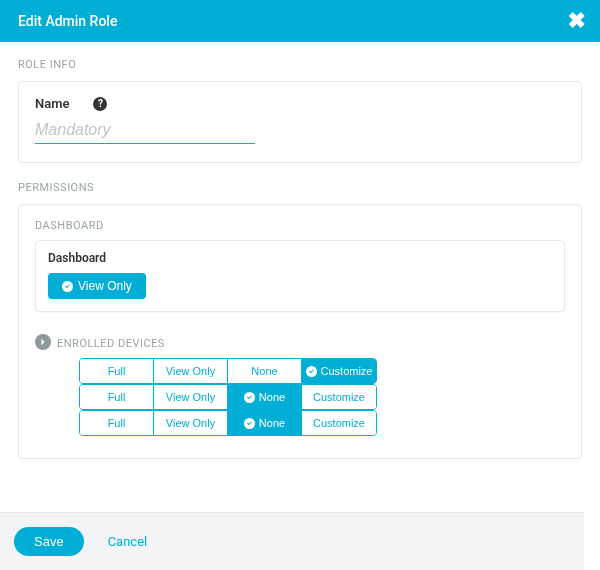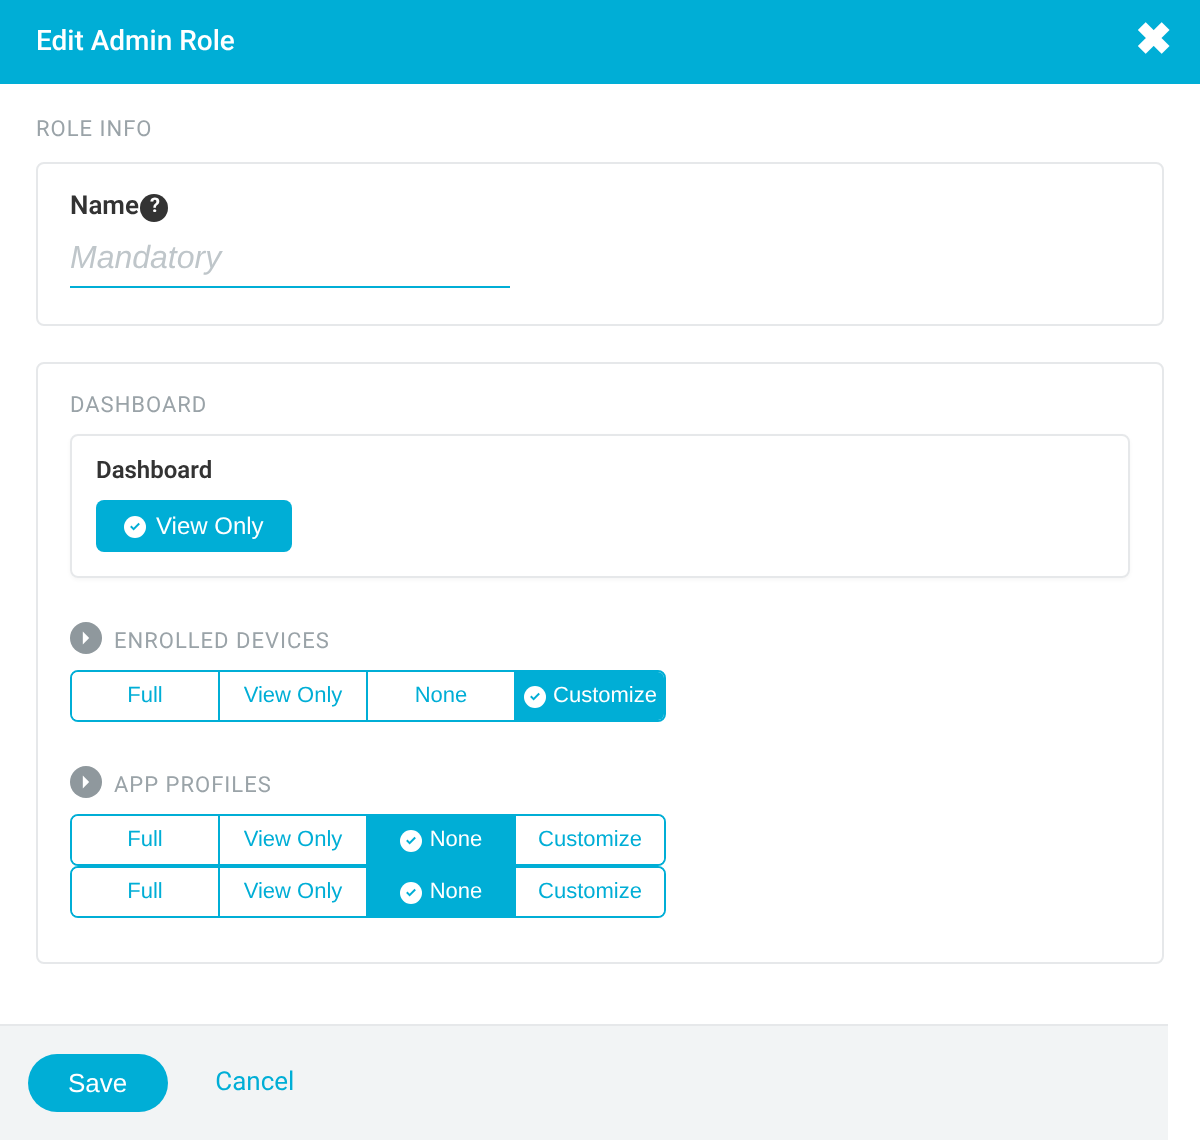--- a/index.html
+++ b/index.html
@@ -53,21 +53,21 @@
       margin-bottom: 18px;
       background: #fff;
     }
     .field-label {
       font-size: 13px;
       color: #333;
       font-weight: 600;
       margin-bottom: 6px;
       display: flex;
       align-items: center;
-      gap: 1px;
+      gap: 24px;
     }
     .help-badge {
       display: inline-flex;
       width: 14px;
       height: 14px;
       border-radius: 50%;
       background: #333;
       color: #fff;
       font-size: 10px;
       font-weight: bold;
@@ -127,20 +127,21 @@
       font-size: 12px;
       font-weight: 600;
       color: #333;
       margin-bottom: 8px;
     }
     .seg-group {
       display: inline-flex;
       border: 1px solid #00aed6;
       border-radius: 4px;
       overflow: hidden;
+      margin-left: 44px;
     }
     .seg-btn {
       background: #fff;
       color: #00aed6;
       font-size: 11px;
       padding: 6px 0;
       width: 74px;
       text-align: center;
       border: none;
       border-right: 1px solid #00aed6;
@@ -216,20 +217,21 @@
 
   <div class="section-label">ROLE INFO</div>
   <div class="card">
     <div class="field-label">
       <span>Name</span>
       <span class="help-badge">?</span>
     </div>
     <input class="text-input" type="text" placeholder="Mandatory" style="">
   </div>
 
+  <div class="section-label">PERMISSIONS</div>
 
   <div class="perm-card">
 
     
     <div class="subgroup-label">DASHBOARD</div>
     <div class="dash-box">
       <div class="dash-title">Dashboard</div>
       <button class="pill-btn">
         <span class="check-circ">
           <svg viewBox="0 0 10 10">
@@ -254,59 +256,51 @@
       <button class="seg-btn">View Only</button>
       <button class="seg-btn">None</button>
       <button class="seg-btn active">
         <span class="check-circ">
           <svg viewBox="0 0 10 10">
               <path fill="currentColor" d="M4 7.5L1.5 5l1-1L4 5.5 7.5 2l1 1z"></path>
             </svg>
         </span>
         <span>Customize</span>
       </button>
-    </div>
-
-    
-    <div class="subgroup-row">
-      <span class="chev-circle">
-        <svg viewBox="0 0 10 10">
-            <path d="M3 1l4 4-4 4z"></path>
-          </svg>
-      </span>
-      <span class="subgroup-label" style="margin-bottom:0">APP PROFILES</span>
-    </div>
-    <div class="seg-group">
-      <button class="seg-btn">Full</button>
-      <button class="seg-btn">View Only</button>
-      <button class="seg-btn active">
-        <span class="check-circ">
-          <svg viewBox="0 0 10 10">
-              <path fill="currentColor" d="M4 7.5L1.5 5l1-1L4 5.5 7.5 2l1 1z"></path>
-            </svg>
-        </span>
-        <span>None</span>
-      </button>
-      <button class="seg-btn">Customize</button>
     </div>
 
     
     <div class="seg-group">
       <button class="seg-btn">Full</button>
       <button class="seg-btn">View Only</button>
       <button class="seg-btn active">
         <span class="check-circ">
           <svg viewBox="0 0 10 10">
               <path fill="currentColor" d="M4 7.5L1.5 5l1-1L4 5.5 7.5 2l1 1z"></path>
             </svg>
         </span>
         <span>None</span>
       </button>
       <button class="seg-btn">Customize</button>
     </div>
 
+    
+    <div class="seg-group">
+      <button class="seg-btn">Full</button>
+      <button class="seg-btn">View Only</button>
+      <button class="seg-btn active">
+        <span class="check-circ">
+          <svg viewBox="0 0 10 10">
+              <path fill="currentColor" d="M4 7.5L1.5 5l1-1L4 5.5 7.5 2l1 1z"></path>
+            </svg>
+        </span>
+        <span>None</span>
+      </button>
+      <button class="seg-btn">Customize</button>
+    </div>
+
   </div>
 </div>
 
 <div class="footer">
   <button class="save-btn">Save</button>
   <span class="cancel-link">Cancel</span>
 </div>
 
 </body></html>

